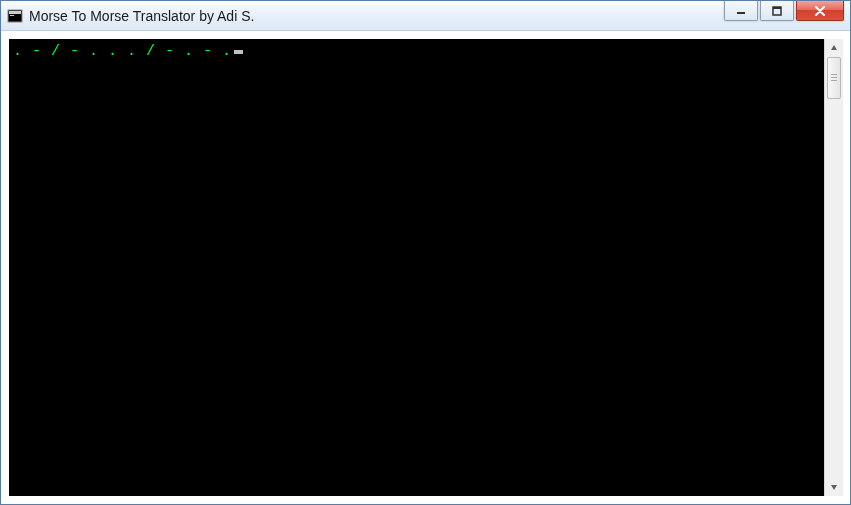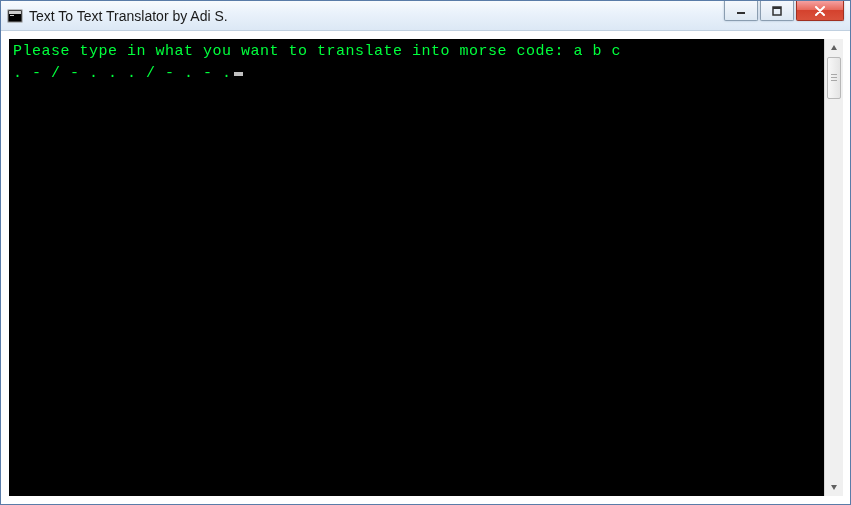--- a/index.html
+++ b/index.html
@@ -153,42 +153,42 @@
 
 <div class="window">
   <div class="titlebar">
     <span class="titlebar-icon">
       <svg viewBox="0 0 16 16">
         <rect x="1" y="2" width="14" height="12" fill="#000" stroke="#888" stroke-width="1"></rect>
         <rect x="2" y="3" width="12" height="3" fill="#ccc"></rect>
         <rect x="3" y="7" width="4" height="1" fill="#ccc"></rect>
       </svg>
     </span>
-    <span class="titlebar-title">Text To Text Translator by Adi S.</span>
+    <span class="titlebar-title">Morse To Morse Translator by Adi S.</span>
     <div class="window-controls">
       <div class="ctrl-btn">
         <svg viewBox="0 0 12 10">
             <rect x="2" y="6" width="8" height="2" fill="#303030"></rect>
           </svg>
       </div>
       <div class="ctrl-btn">
         <svg viewBox="0 0 12 10">
             <rect x="2" y="1" width="8" height="8" fill="none" stroke="#303030" stroke-width="1.5"></rect>
             <rect x="2" y="1" width="8" height="2" fill="#303030"></rect>
           </svg>
       </div>
       <div class="ctrl-btn close">
         <svg viewBox="0 0 12 10">
             <path d="M2 1 L10 9 M10 1 L2 9" stroke="#fff" stroke-width="2" stroke-linecap="round"></path>
           </svg>
       </div>
     </div>
   </div>
   <div class="client-area">
-    <div class="console"><span class="prompt-line"><span>Please type in what you want to translate into morse code: </span><span>a b c</span></span><span class="prompt-line"></span><span class="prompt-line"></span><span class="prompt-line"><span>. - / - . . . / - . - .</span><span class="cursor"></span></span></div>
+    <div class="console"><span class="prompt-line"></span><span class="prompt-line"></span><span class="prompt-line"><span>. - / - . . . / - . - .</span><span class="cursor"></span></span></div>
     <div class="scrollbar">
       <div class="scroll-arrow">
         <svg viewBox="0 0 8 8">
             <path d="M4 1 L7 6 L1 6 Z"></path>
           </svg>
       </div>
       <div class="scroll-track">
         <div class="scroll-thumb"></div>
       </div>
       <div class="scroll-arrow">

